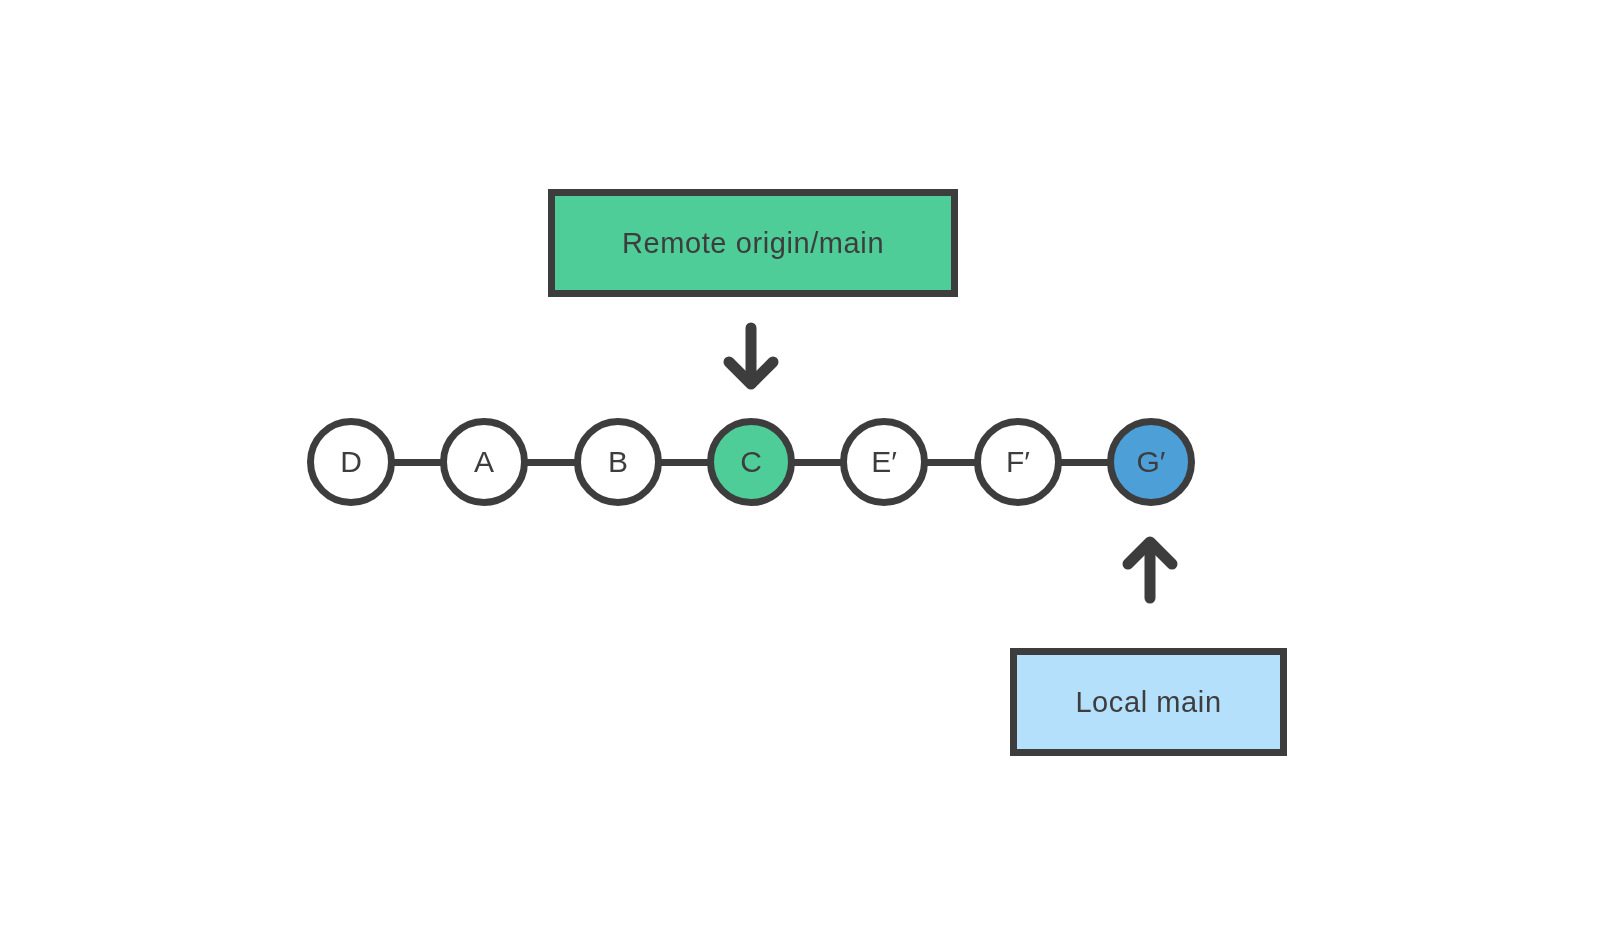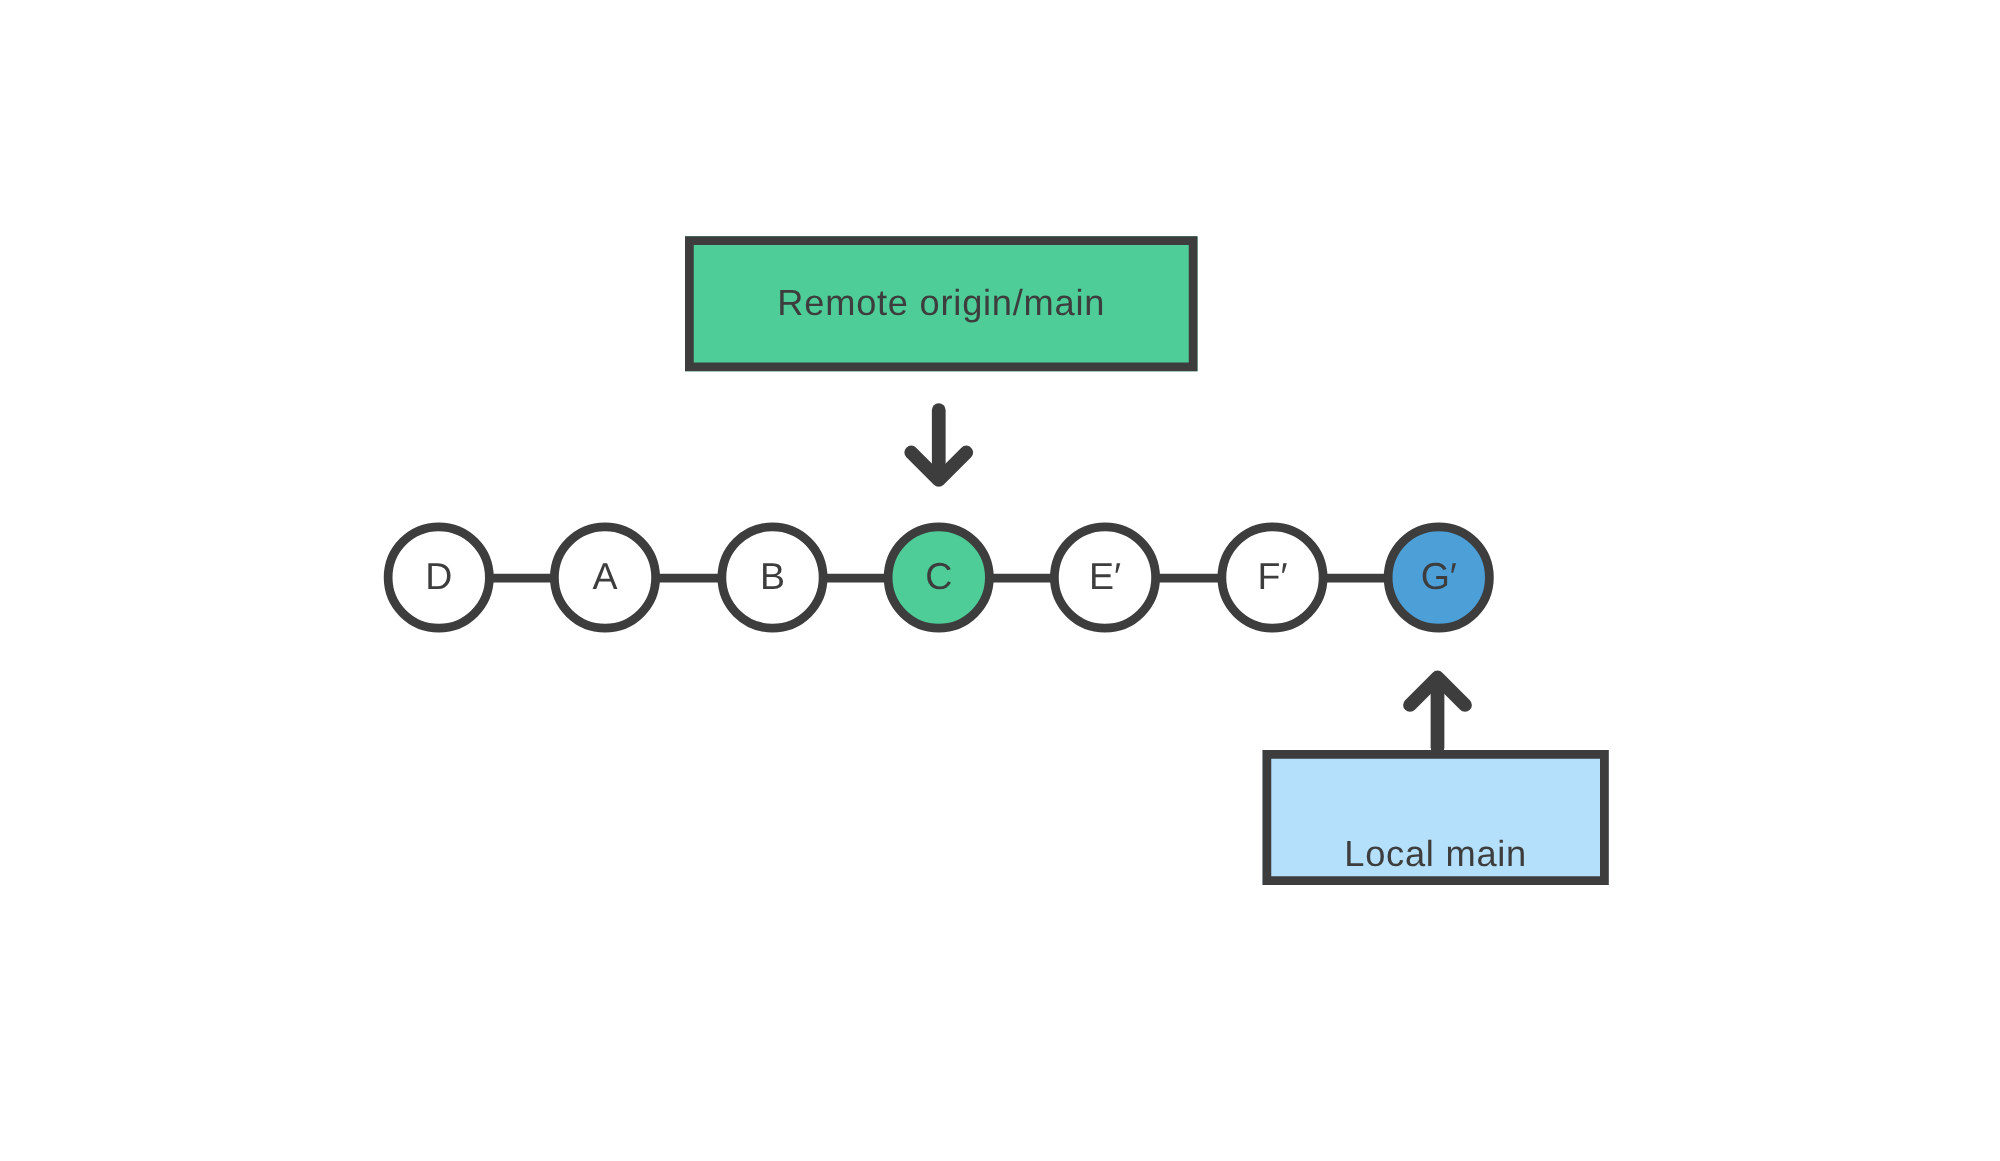--- a/index.html
+++ b/index.html
@@ -28,25 +28,24 @@
   }
   .branch-box.remote {
     left: 548px;
     top: 189px;
     width: 410px;
     height: 108px;
     background: #4ECD98;
   }
   .branch-box.local {
     left: 1010px;
-    top: 600px;
+    top: 648px;
     width: 277px;
     height: 108px;
     background: #B5E0FB;
-    align-items: flex-end;
   }
   .arrow {
     position: absolute;
     display: block;
   }
   .arrow.down { left: 719px; top: 322px; }
   .arrow.up   { left: 1118px; top: 532px; }
   .arrow path {
     fill: none;
     stroke: #3D3D3D;

